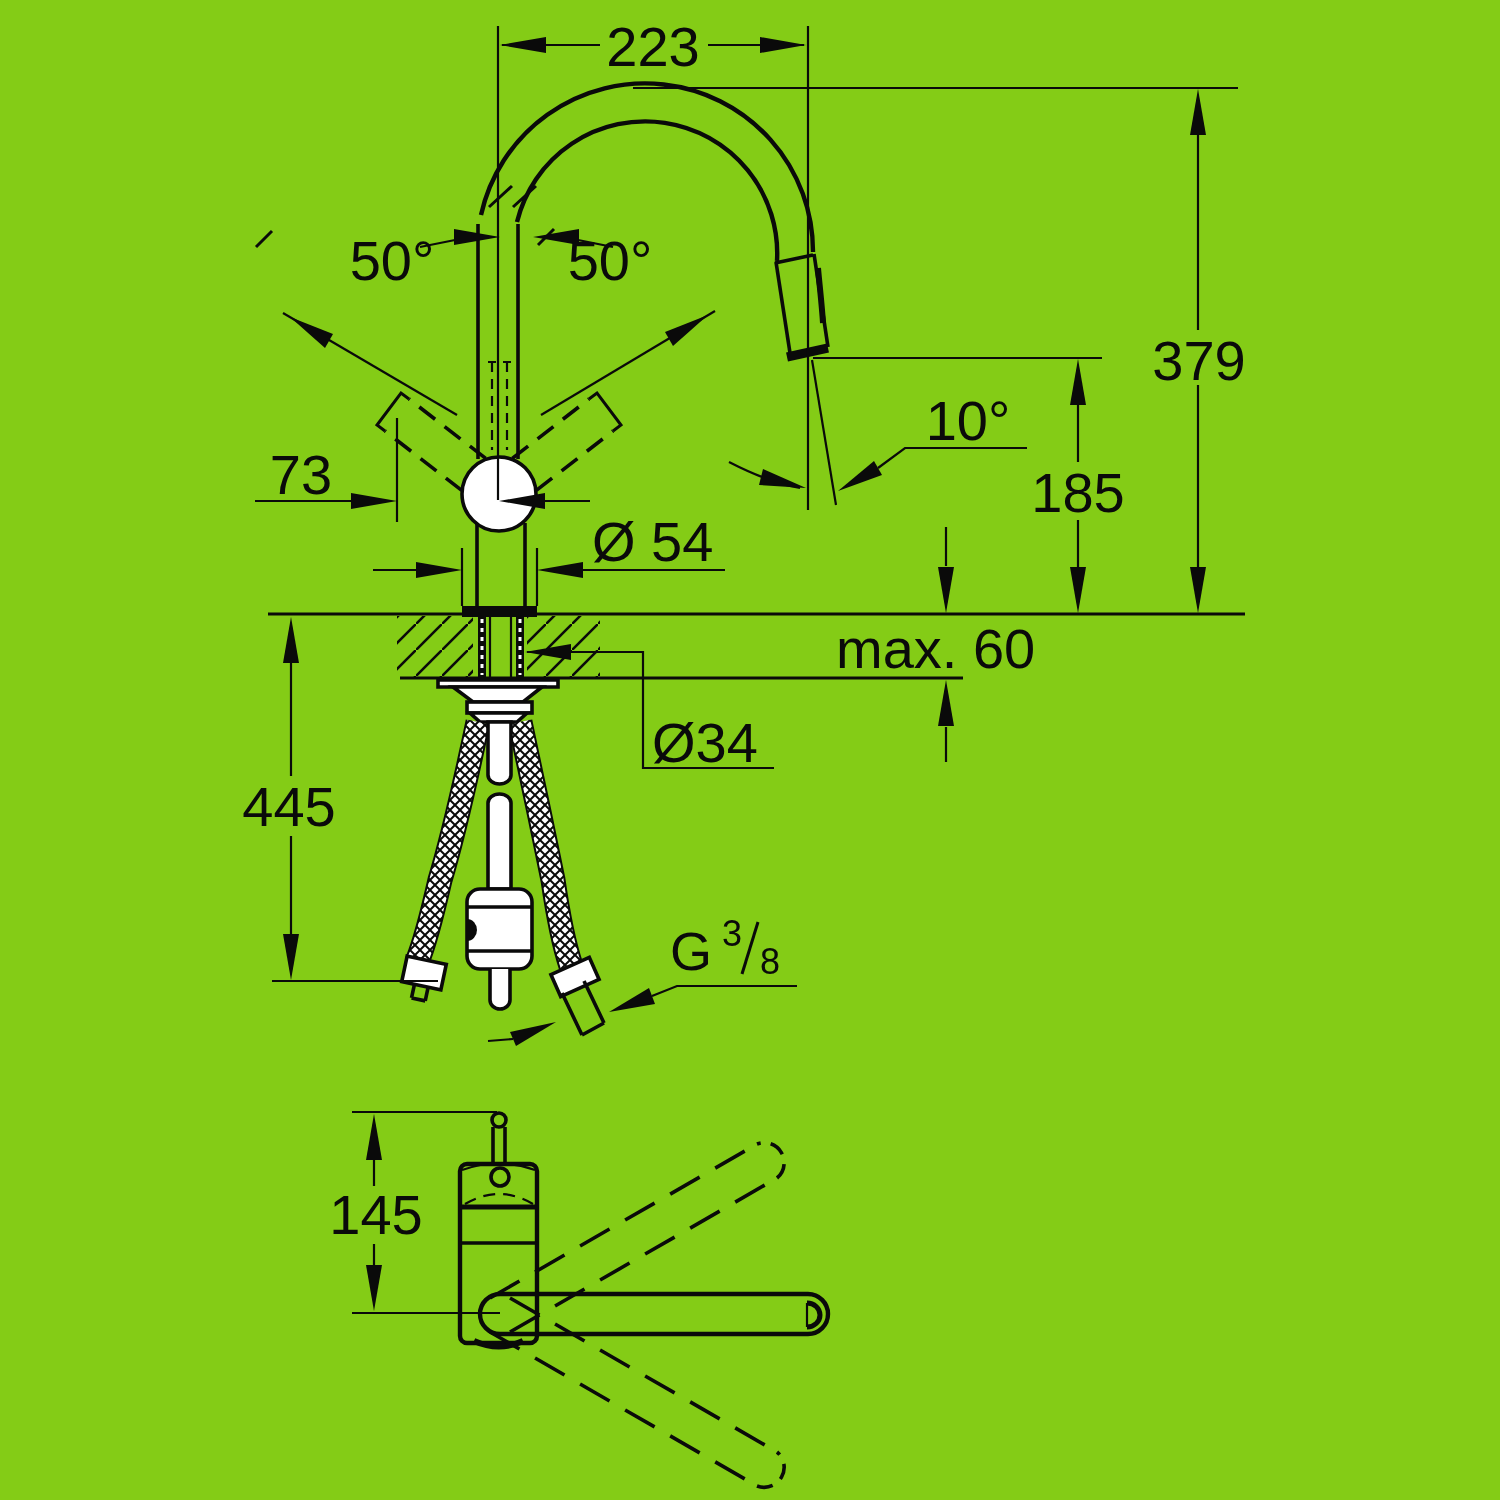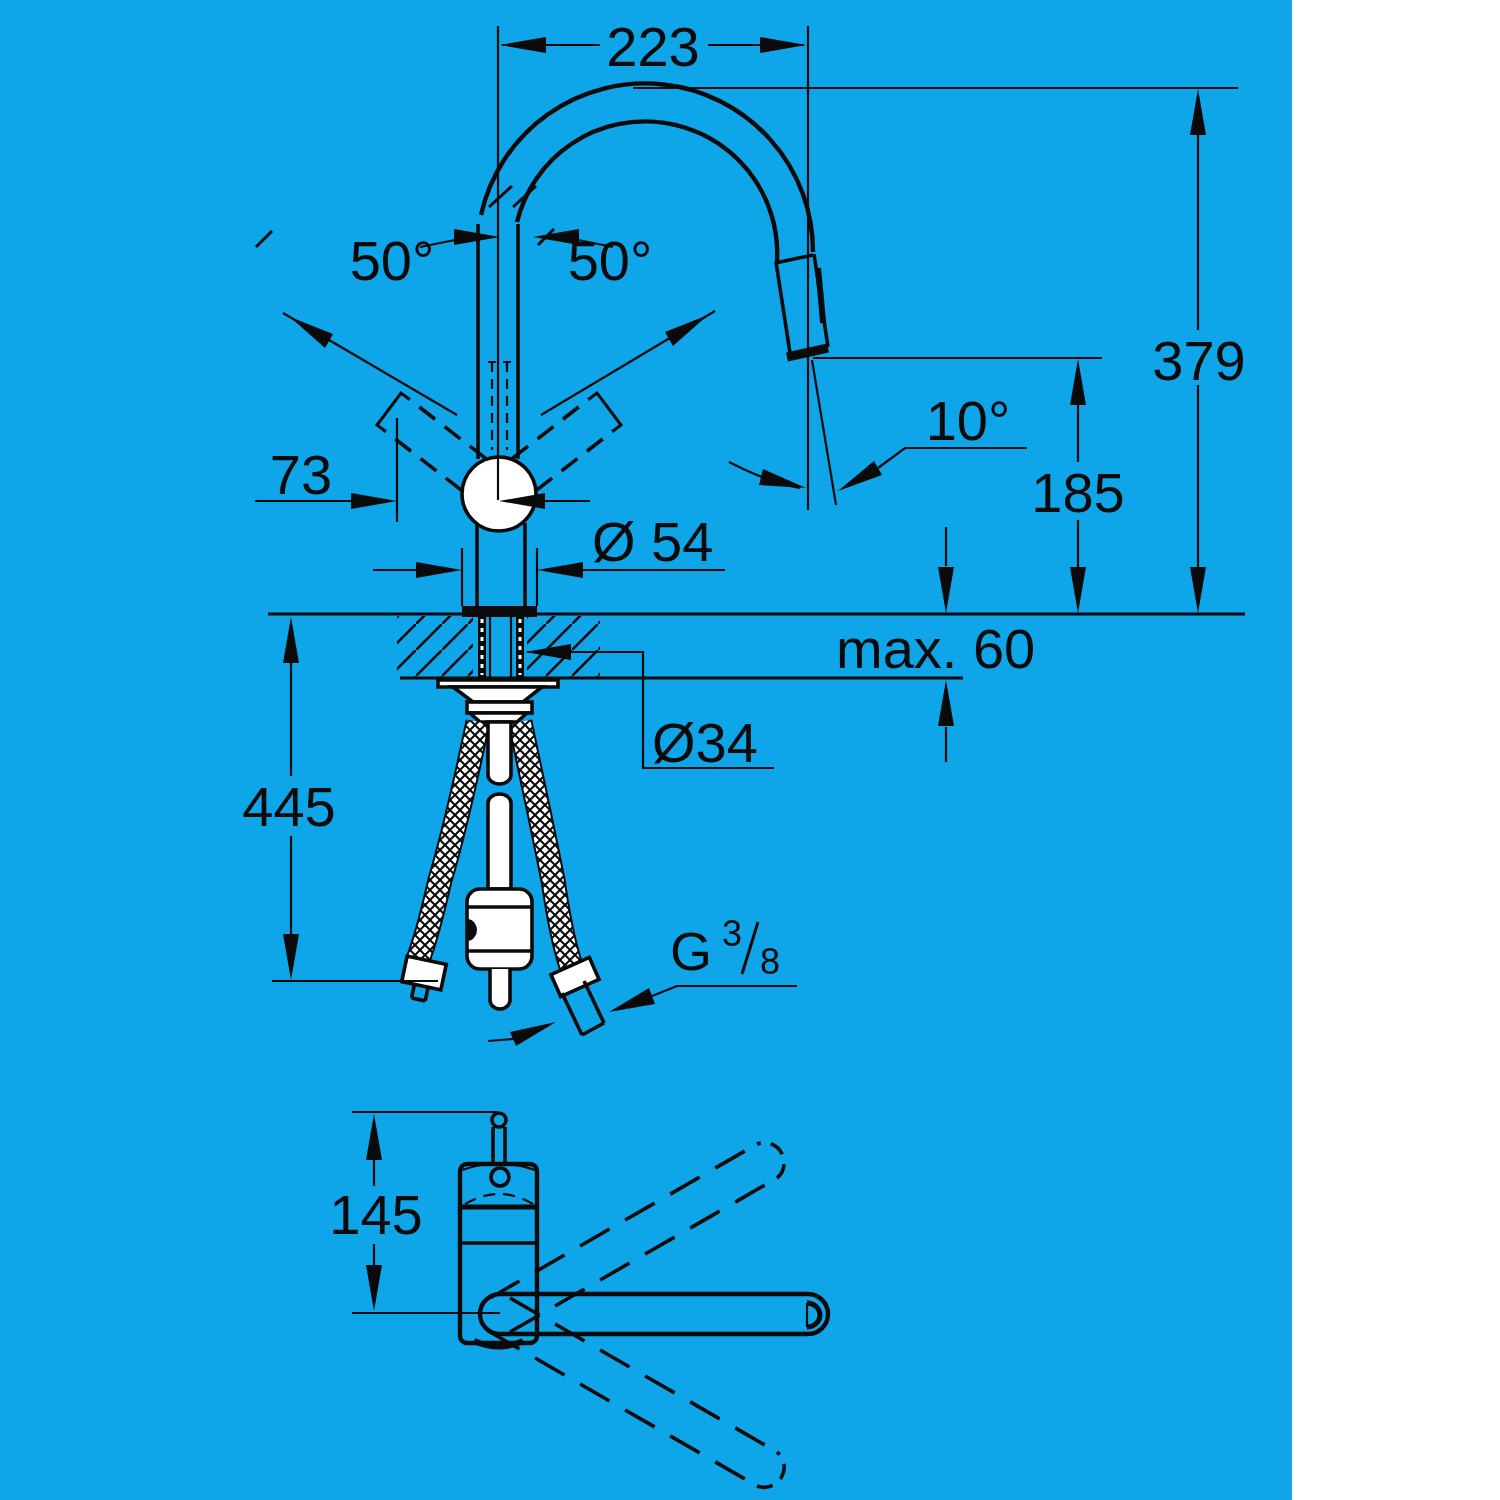--- a/index.html
+++ b/index.html
@@ -1,16 +1,16 @@
 <!DOCTYPE html>
 <html><head>
 <meta charset="utf-8">
 <style>
   html,body{margin:0;padding:0;background:#fff;}
-  .stage{width:1292px;height:1500px;background:#0ea5e9;position:relative;overflow:hidden;}
+  .stage{width:1500px;height:1500px;background:#84cc16;position:relative;overflow:hidden;}
   svg{display:block;}
   text{font-family:"Liberation Sans","DejaVu Sans",sans-serif;fill:#0a0a0a;}
   .dimtxt{font-size:56px;}
   .dimtxt-mid{text-anchor:middle;}
   .thin{stroke:#0a0a0a;stroke-width:2.2;fill:none;}
   .obj{stroke:#0a0a0a;stroke-width:3.6;fill:none;}
   .obj4{stroke:#0a0a0a;stroke-width:4.4;fill:none;}
   .objw{stroke:#0a0a0a;stroke-width:3.6;fill:#ffffff;}
   .arr{fill:#0a0a0a;stroke:none;}
   .tick{stroke:#0a0a0a;stroke-width:3;fill:none;}

